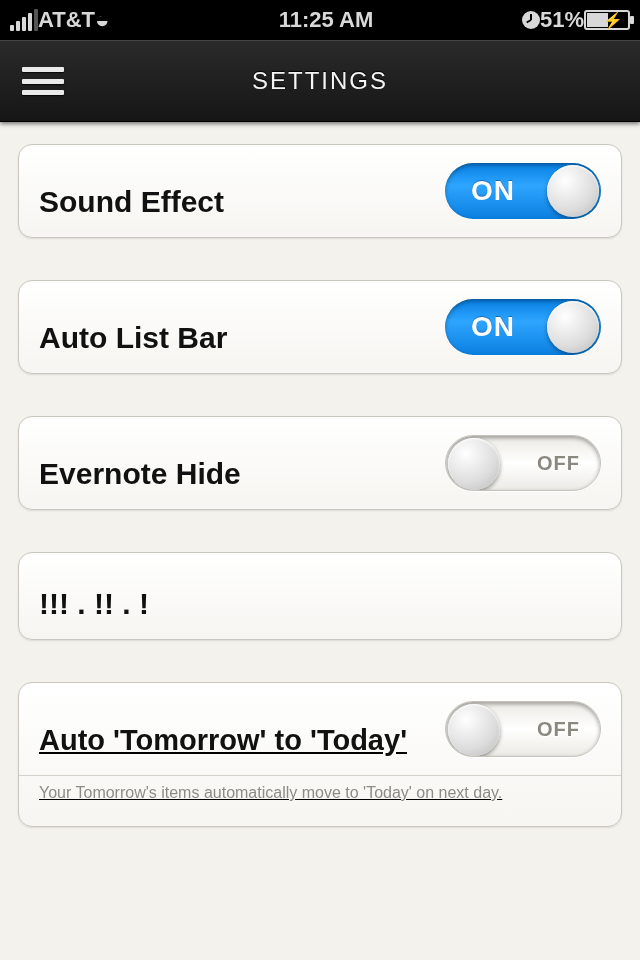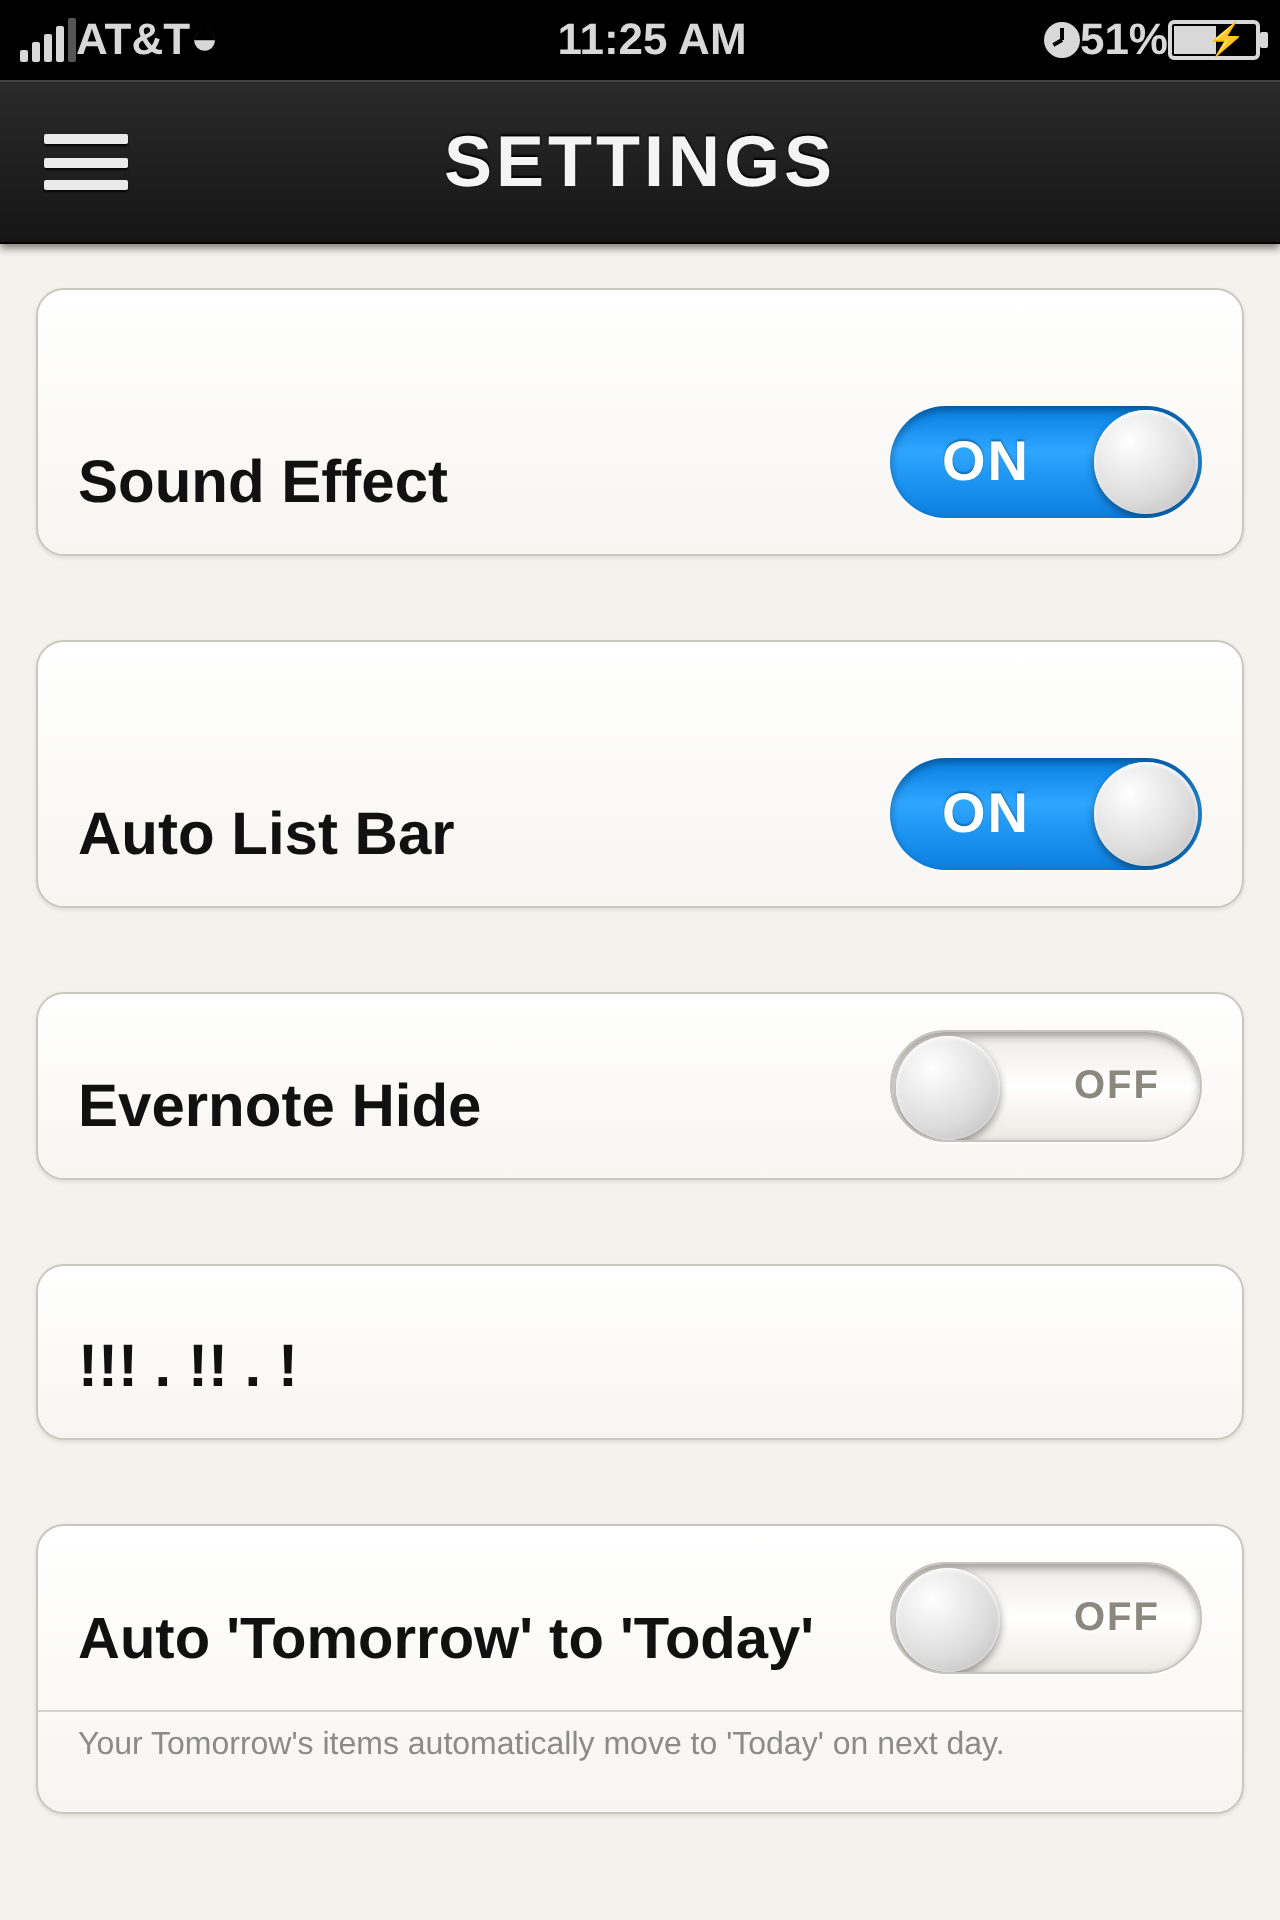--- a/index.html
+++ b/index.html
@@ -48,21 +48,21 @@
     display:flex; align-items:center; justify-content:center;
     position:relative;
   }
   .navbar .menu-btn {
     position:absolute; left:18px; top:50%; transform:translateY(-50%);
     width:50px; height:40px; display:flex; flex-direction:column; justify-content:space-between;
     padding:6px 4px; cursor:pointer;
   }
   .navbar .menu-btn i { display:block; height:5px; background:#eaeaea; border-radius:1px; box-shadow:0 1px 1px rgba(0,0,0,.8);}
   .navbar .title {
-    color:#f4f4f4; font-size:36px; font-weight:700; letter-spacing:2px;
+    color:#f4f4f4; font-size:24px; font-weight:400; letter-spacing:2px;
     font-family: "Arial Narrow", "Helvetica Neue Condensed", Impact, sans-serif;
     text-shadow:0 -1px 1px #000;
   }
 
   
   .content { padding: 22px 18px; }
   .card {
     background: linear-gradient(#ffffff,#f6f5f1);
     border:1px solid #c9c7bf;
     border-radius:14px;
@@ -87,21 +87,20 @@
     overflow:hidden;
     flex-shrink:0;
   }
   .toggle .knob {
     position:absolute; top:2px; width:52px; height:52px; border-radius:50%;
     background: radial-gradient(circle at 35% 30%, #ffffff, #dcdcdc 60%, #b8b8b8);
     box-shadow: 0 2px 4px rgba(0,0,0,.4), inset 0 1px 2px #fff;
   }
   .toggle.on {
     background: linear-gradient(#067fe3,#2ea5ff 40%,#0b7fe0);
-    margin-top: 40px;
   }
   .toggle.on .knob { right:2px; }
   .toggle.on .lbl {
     position:absolute; left:26px; top:0; line-height:56px;
     color:#fff; font-size:28px; font-weight:800; letter-spacing:1px;
     text-shadow:0 -1px 1px rgba(0,0,0,.3);
   }
   .toggle.off {
     background: linear-gradient(#eceae4,#ffffff 50%,#eceae4);
     border:1px solid #c5c3bb;
@@ -179,21 +178,21 @@
       </div>
     </div>
   </div>
 
   <div class="card">
     <div class="row">
       <div class="row-label">!!! . !! . !</div>
     </div>
   </div>
 
-  <div class="card" style="margin-bottom:4px;">
+  <div class="card" style="margin-bottom:4px;text-decoration:underline;">
     <div class="row" style="min-height:80px;">
       <div class="row-label" style="font-size:29px;">Auto 'Tomorrow' to 'Today'</div>
       <div class="toggle off">
         <span class="knob"></span>
         <span class="lbl">OFF</span>
       </div>
     </div>
     <div class="divider"></div>
     <div class="hint">Your Tomorrow's items automatically move to 'Today' on next day.</div>
   </div>

